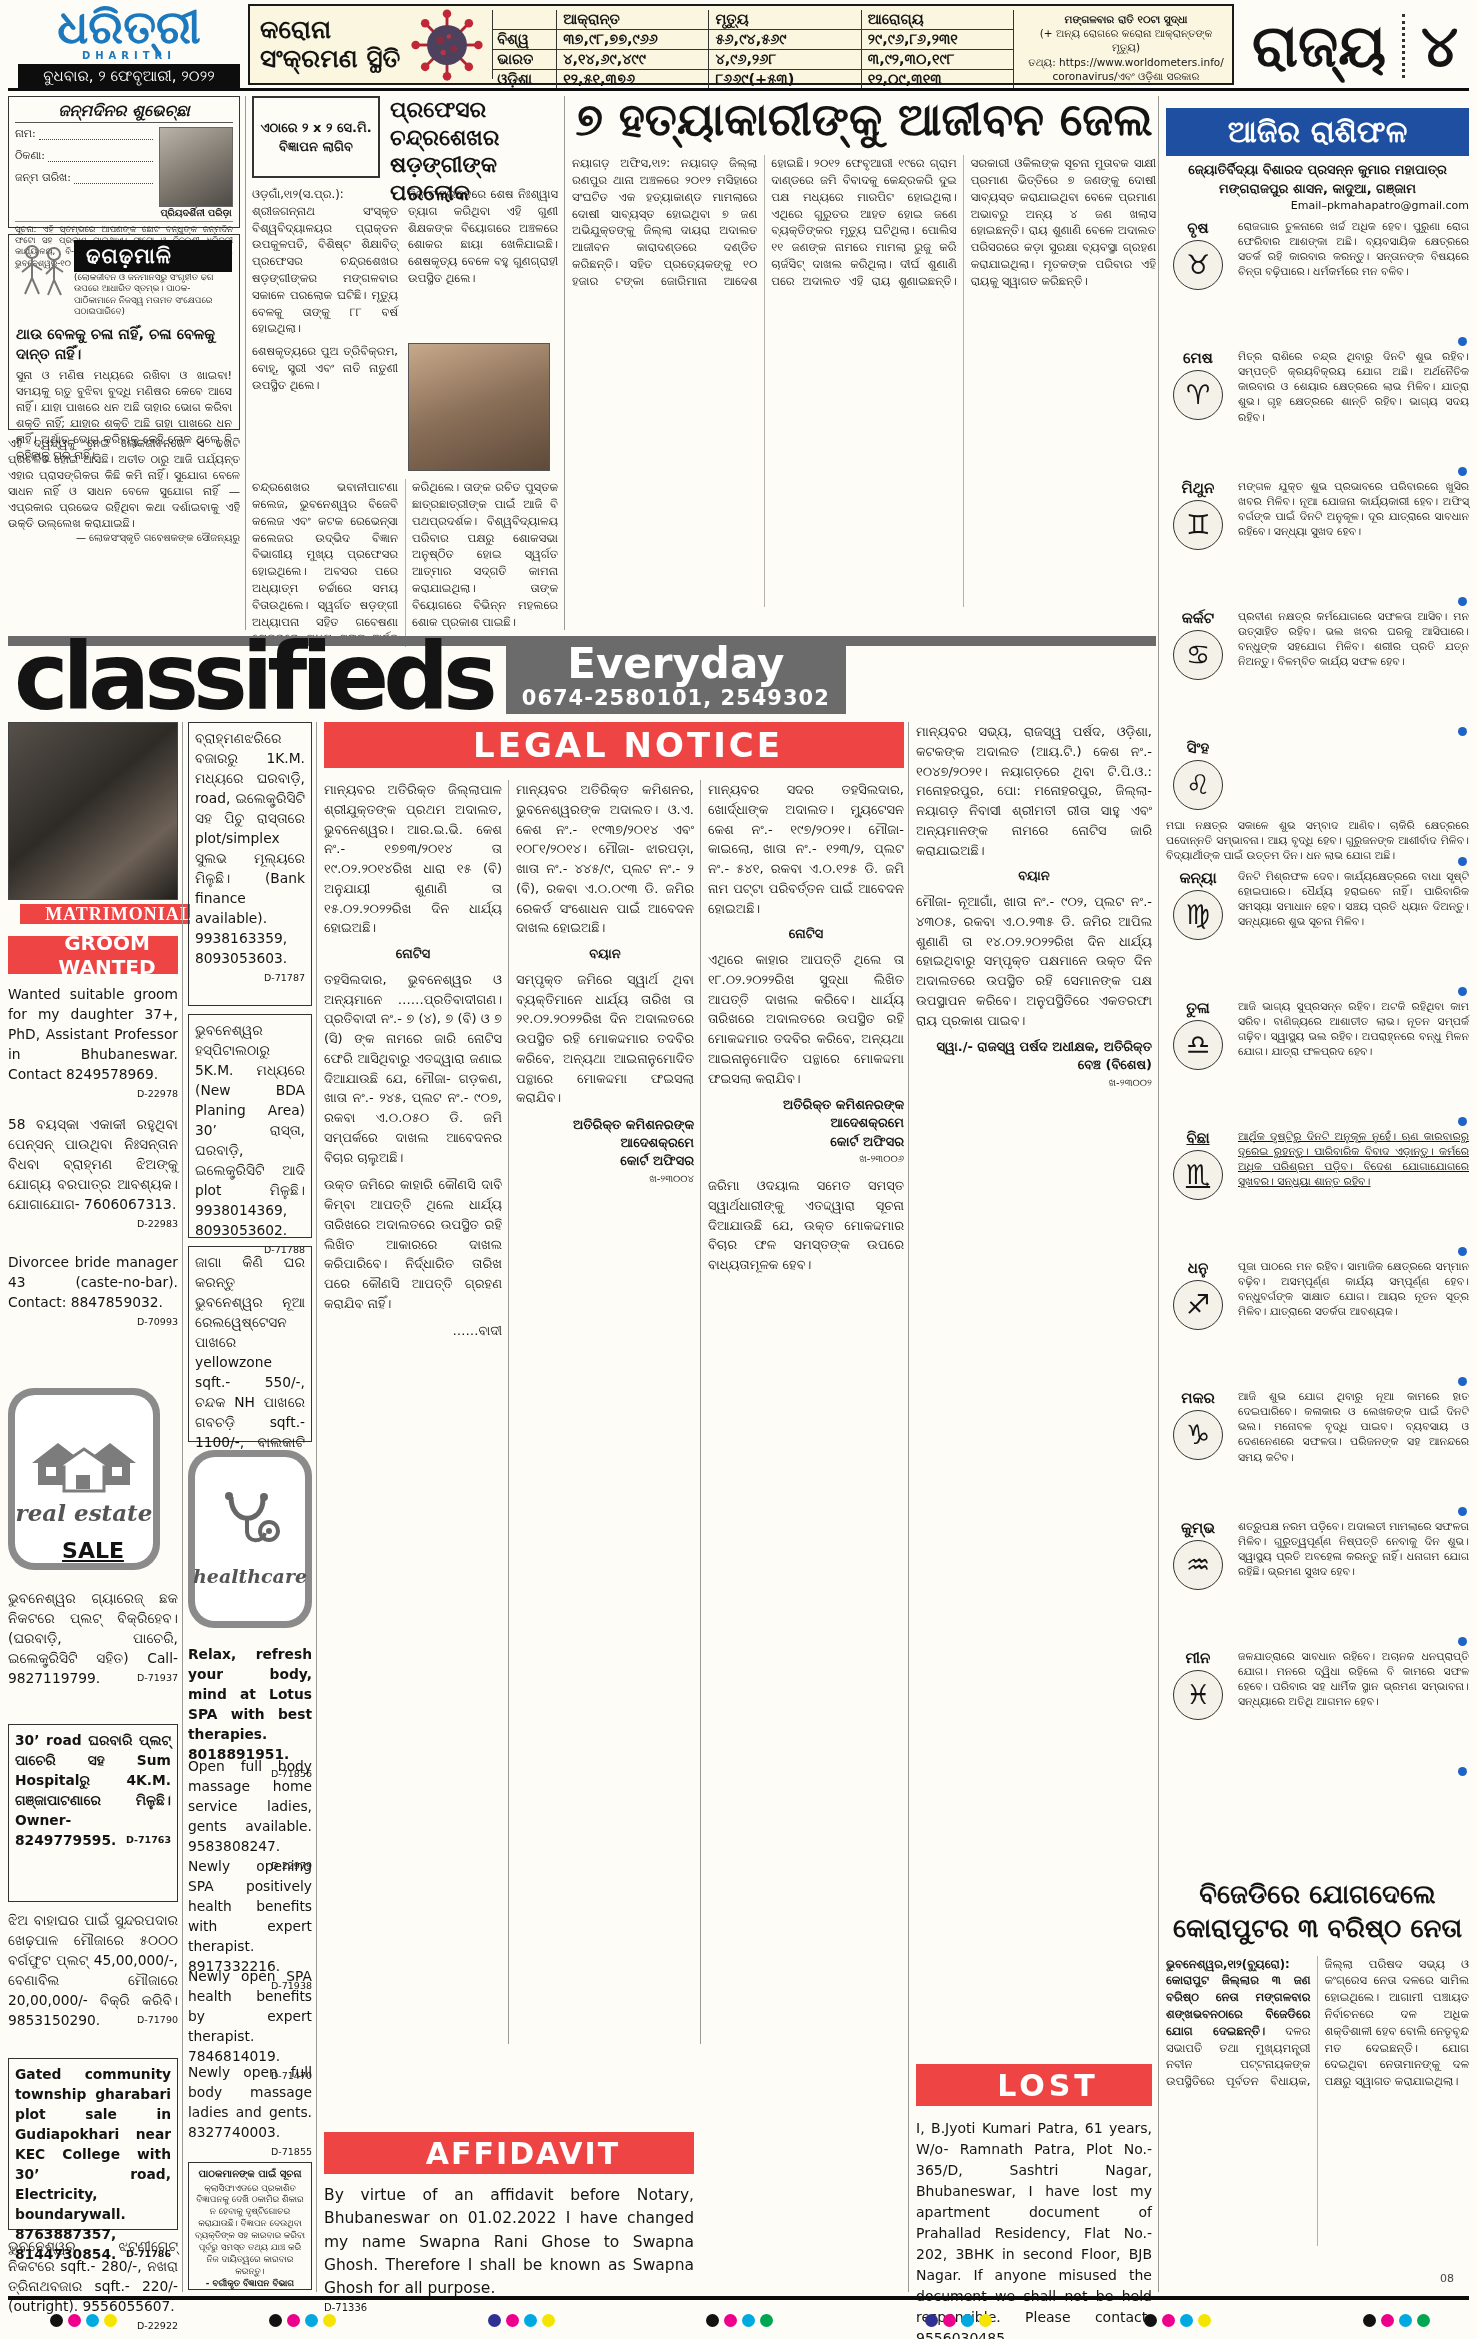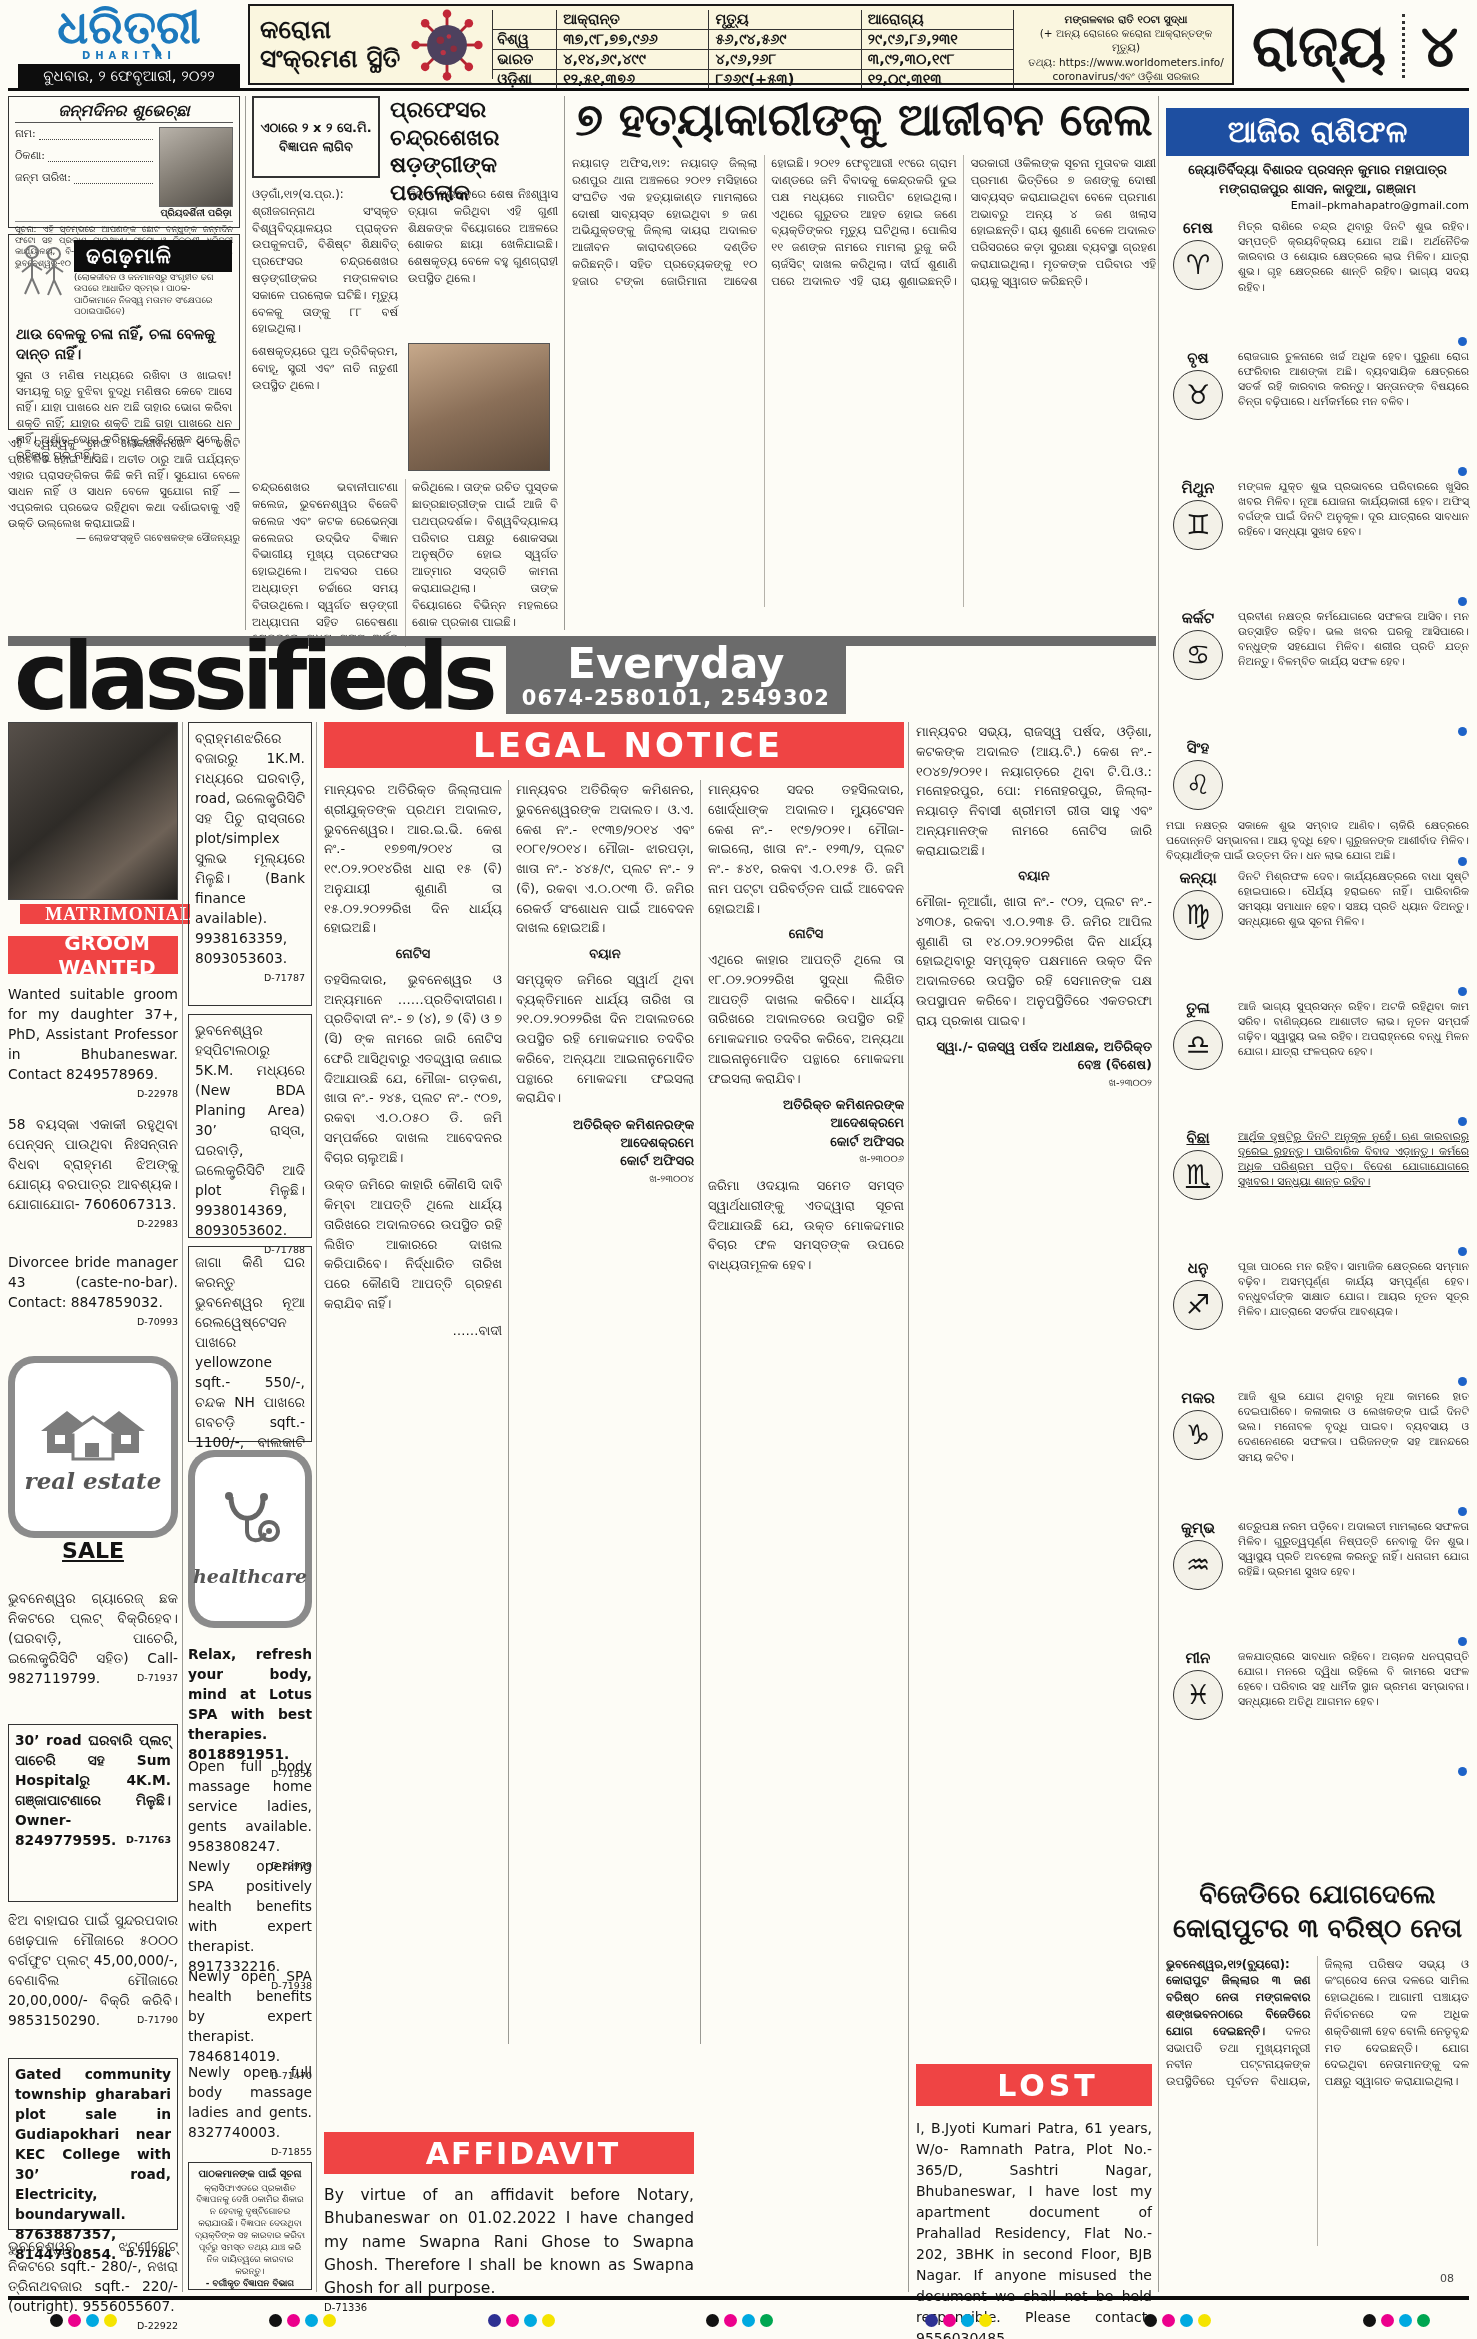--- a/index.html
+++ b/index.html
@@ -273,32 +273,32 @@
   <div class="abs" style="left:1166px;top:108px;width:303px;">
     <div class="horo-head">ଆଜିର ରାଶିଫଳ</div>
     <div class="horo-credit" style="margin-top:5px;">
       <div>ଜ୍ୟୋତିର୍ବିଦ୍ୟା ବିଶାରଦ ପ୍ରସନ୍ନ କୁମାର ମହାପାତ୍ର</div>
       <div>ମଙ୍ଗରାଜପୁର ଶାସନ, କାଦୁଆ, ଗଞ୍ଜାମ</div>
     </div>
     <div class="horo-email">Email–pkmahapatro@gmail.com</div>
 
     <div class="sign-block" style="height:130px;">
       <div class="sign-left">
+          <div class="sign-name">ବୃଷ</div>
+        <div class="sign-circle">♉</div>
+        </div>
+      <div class="sign-text">ରୋଜଗାର ତୁଳନାରେ ଖର୍ଚ୍ଚ ଅଧିକ ହେବ। ପୁରୁଣା ରୋଗ ଫେରିବାର ଆଶଙ୍କା ଅଛି। ବ୍ୟବସାୟିକ କ୍ଷେତ୍ରରେ ସତର୍କ ରହି କାରବାର କରନ୍ତୁ। ସନ୍ତାନଙ୍କ ବିଷୟରେ ଚିନ୍ତା ବଢ଼ିପାରେ। ଧର୍ମକର୍ମରେ ମନ ବଳିବ।</div>
+      <div class="blue-dot"></div>
+    </div>
+    <div class="sign-block" style="height:130px;">
+      <div class="sign-left">
           <div class="sign-name">ମେଷ</div>
         <div class="sign-circle">♈</div>
         </div>
       <div class="sign-text">ମିତ୍ର ରାଶିରେ ଚନ୍ଦ୍ର ଥିବାରୁ ଦିନଟି ଶୁଭ ରହିବ। ସମ୍ପତ୍ତି କ୍ରୟବିକ୍ରୟ ଯୋଗ ଅଛି। ଅର୍ଥନୈତିକ କାରବାର ଓ ଶେୟାର କ୍ଷେତ୍ରରେ ଲାଭ ମିଳିବ। ଯାତ୍ରା ଶୁଭ। ଗୃହ କ୍ଷେତ୍ରରେ ଶାନ୍ତି ରହିବ। ଭାଗ୍ୟ ସଦୟ ରହିବ।</div>
-      <div class="blue-dot"></div>
-    </div>
-    <div class="sign-block" style="height:130px;">
-      <div class="sign-left">
-          <div class="sign-name">ବୃଷ</div>
-        <div class="sign-circle">♉</div>
-        </div>
-      <div class="sign-text">ରୋଜଗାର ତୁଳନାରେ ଖର୍ଚ୍ଚ ଅଧିକ ହେବ। ପୁରୁଣା ରୋଗ ଫେରିବାର ଆଶଙ୍କା ଅଛି। ବ୍ୟବସାୟିକ କ୍ଷେତ୍ରରେ ସତର୍କ ରହି କାରବାର କରନ୍ତୁ। ସନ୍ତାନଙ୍କ ବିଷୟରେ ଚିନ୍ତା ବଢ଼ିପାରେ। ଧର୍ମକର୍ମରେ ମନ ବଳିବ।</div>
       <div class="blue-dot"></div>
     </div>
     <div class="sign-block" style="height:130px;">
       <div class="sign-left">
           <div class="sign-name">ମିଥୁନ</div>
         <div class="sign-circle">♊</div>
         </div>
       <div class="sign-text">ମଙ୍ଗଳ ଯୁକ୍ତ ଶୁଭ ପ୍ରଭାବରେ ପରିବାରରେ ଖୁସିର ଖବର ମିଳିବ। ନୂଆ ଯୋଜନା କାର୍ଯ୍ୟକାରୀ ହେବ। ଅଫିସ୍ ବର୍ଗଙ୍କ ପାଇଁ ଦିନଟି ଅନୁକୂଳ। ଦୂର ଯାତ୍ରାରେ ସାବଧାନ ରହିବେ। ସନ୍ଧ୍ୟା ସୁଖଦ ହେବ।</div>
       <div class="blue-dot"></div>
     </div>
@@ -395,21 +395,21 @@
   </div>
   <div class="abs ad" style="left:8px;top:1114px;width:170px;">
     <span>58 ବୟସ୍କା ଏକାକୀ ରହୁଥିବା ପେନ୍‌ସନ୍ ପାଉଥିବା ନିଃସନ୍ତାନ ବିଧବା ବ୍ରାହ୍ମଣ ଝିଅଙ୍କୁ ଯୋଗ୍ୟ ବରପାତ୍ର ଆବଶ୍ୟକ। ଯୋଗାଯୋଗ- 7606067313.</span>
     <span class="id">D-22983</span>
   </div>
   <div class="abs ad" style="left:8px;top:1252px;width:170px;">
     <span>Divorcee bride manager 43 (caste-no-bar). Contact: 8847859032.</span>
     <span class="id">D-70993</span>
   </div>
 
-  <div class="abs logo-tile" style="left:8px;top:1356px;width:170px;height:182px;">
+  <div class="abs logo-tile" style="left:8px;top:1388px;width:152px;height:182px;">
     <div class="logo-tile-inner">
       <svg width="120" height="62" viewBox="0 0 120 62">
         <g fill="#7c7c7c">
           <polygon points="8,30 34,10 60,30 54,30 54,52 14,52 14,30"></polygon>
           <polygon points="60,30 86,10 112,30 106,30 106,52 66,52 66,30"></polygon>
         </g>
         <polygon points="34,34 60,16 86,34 80,34 80,58 40,58 40,34" fill="#fff" stroke="#7c7c7c" stroke-width="3"></polygon>
         <rect x="52" y="42" width="14" height="14" fill="#7c7c7c"></rect>
         <rect x="22" y="34" width="10" height="9" fill="#fff"></rect>
           <rect x="88" y="34" width="10" height="9" fill="#fff"></rect>

